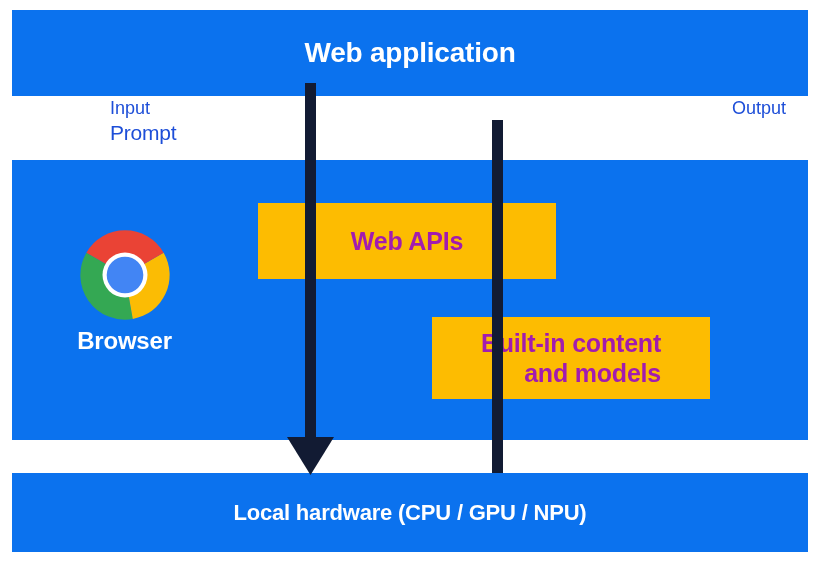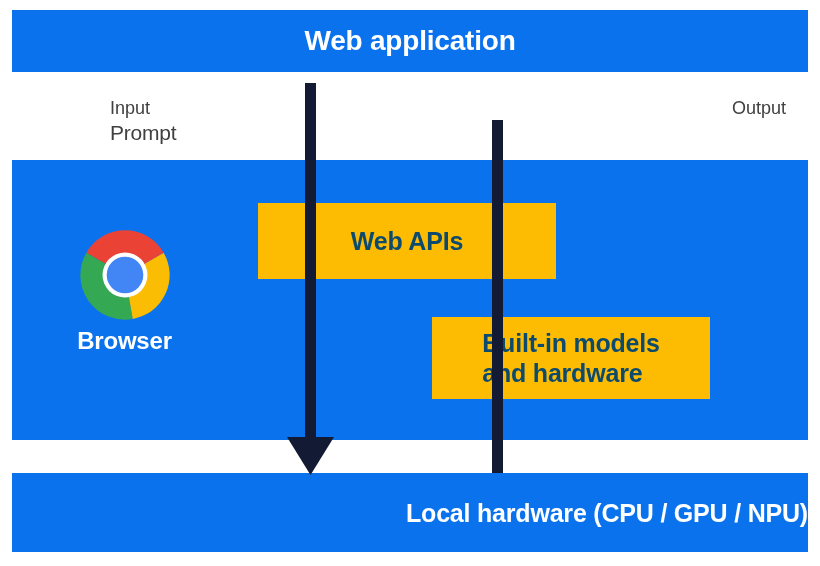--- a/index.html
+++ b/index.html
@@ -24,21 +24,21 @@
   
   .band {
     position: absolute;
     background: #0b72ee;
   }
 
   .band-top {
     left: 12px;
     top: 10px;
     width: 796px;
-    height: 62px;
+    height: 86px;
   }
 
   .band-middle {
     left: 12px;
     top: 160px;
     width: 796px;
     height: 280px;
   }
 
   .band-bottom {
@@ -61,29 +61,28 @@
 
   .band-top .band-label {
     top: 50%;
     transform: translateY(-50%);
     font-size: 28px;
   }
 
   .band-bottom .band-label {
     top: 50%;
     transform: translateY(-50%);
-    font-size: 25px;
-    text-align: right;
+    font-size: 22px;
   }
 
   
   .io-annotation {
     position: absolute;
     line-height: 1.22;
-    color: #404040;
+    color: #1d4ed8;
     white-space: nowrap;
   }
   .io-annotation .io-kind {
     display: block;
     font-size: 18px;
     font-weight: 400;
   }
   .io-annotation .io-value {
     display: block;
     font-size: 21px;
@@ -113,22 +112,22 @@
     pointer-events: none;
   }
 
   
   .yellow-box {
     position: absolute;
     background: #fdbc01;
     display: flex;
     align-items: center;
     justify-content: center;
-    text-align: left;
-    color: #0c4a6e;
+    text-align: right;
+    color: #a21caf;
     font-weight: 700;
     letter-spacing: -0.2px;
     line-height: 1.22;
   }
 
   .box-web-apis {
     left: 258px;
     top: 203px;
     width: 298px;
     height: 76px;
@@ -198,22 +197,22 @@
     </svg>
     <span class="browser-label">Browser</span>
   </div>
 
   <div class="yellow-box box-web-apis">
     <span>Web APIs</span>
   </div>
 
   <div class="yellow-box box-builtin">
     <span>
-      <span>Built-in models</span><br>
-      <span>and hardware</span>
+      <span>Built-in content</span><br>
+      <span>and models</span>
     </span>
   </div>
 
   <div class="band band-bottom">
     <span class="band-label">Local hardware (CPU / GPU / NPU)</span>
   </div>
 
   <svg id="arrow-layer" viewBox="0 0 820 566" aria-hidden="true">
 
     <g>

